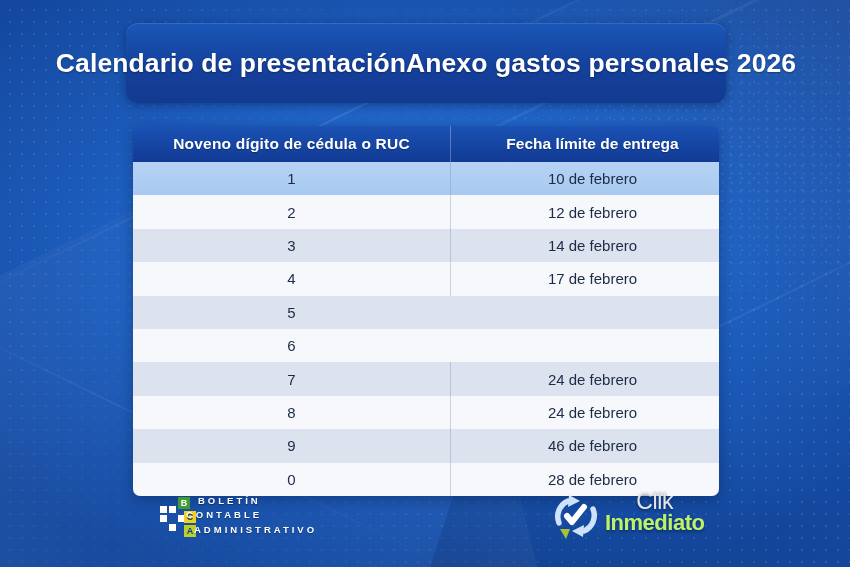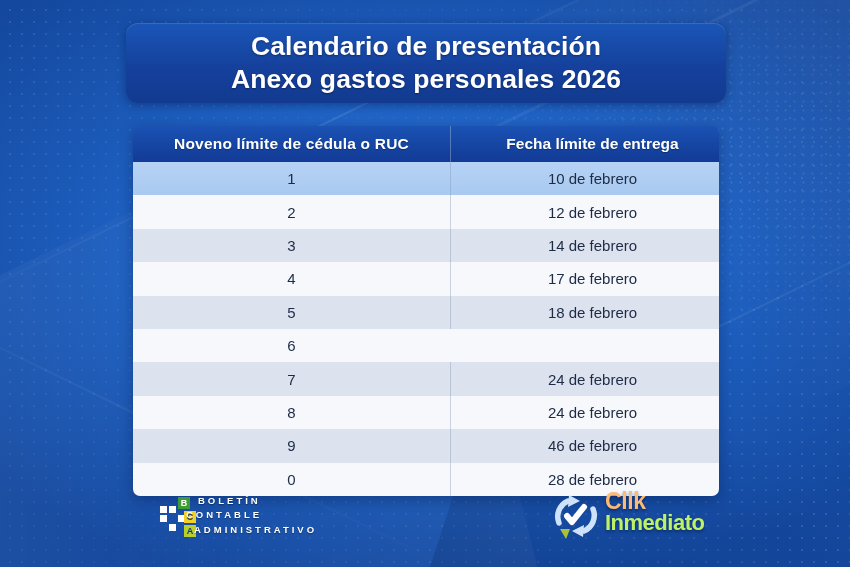--- a/index.html
+++ b/index.html
@@ -45,21 +45,21 @@
   .p2{right:-200px;top:-60px;width:560px;height:460px;background:linear-gradient(250deg,rgba(255,255,255,.085),rgba(255,255,255,0) 72%);transform:rotate(-22deg);}
   .p3{right:-120px;bottom:-180px;width:520px;height:400px;background:linear-gradient(20deg,rgba(8,40,100,.35),rgba(0,0,0,0) 70%);transform:rotate(18deg);}
   .p4{left:40px;bottom:-140px;width:480px;height:360px;background:linear-gradient(330deg,rgba(255,255,255,.06),rgba(255,255,255,0) 70%);transform:rotate(-14deg);}
 
   
   #banner{
     position:absolute;left:126px;top:23px;width:600px;height:80px;
     border-radius:12px;
     background:linear-gradient(180deg,#1a56b8 0%,#15409c 55%,#123a90 100%);
     box-shadow:0 2px 10px rgba(4,24,70,.45), inset 0 1px 0 rgba(255,255,255,.12);
-    display:flex;flex-direction:column;align-items:center;justify-content:center;
+    display:flex;align-items:center;justify-content:center;
     text-align:center;
   }
   #banner .line{
     color:#ffffff;font-size:26.5px;font-weight:bold;letter-spacing:.1px;
     line-height:33px;text-shadow:0 1px 2px rgba(0,0,0,.35);white-space:nowrap;
   }
 
   
   #table{
     position:absolute;left:133px;top:126px;width:586px;
@@ -94,21 +94,21 @@
   #bca .mark{position:absolute;left:0;top:2px;width:44px;height:42px;}
   #bca .words{position:absolute;left:24px;top:0px;}
   #bca .wline{
     color:#ffffff;font-size:9.5px;letter-spacing:3.0px;line-height:14.4px;
     font-weight:bold;white-space:nowrap;text-shadow:0 1px 1px rgba(0,0,0,.35);
   }
   .sq{position:absolute;}
 
   #clik{position:absolute;left:548px;top:488px;width:170px;height:56px;}
   #clik .ctext{position:absolute;left:57px;top:2px;}
-  #clik .cl1{color:#fdba74;font-size:23px;font-weight:bold;line-height:22px;letter-spacing:-.4px;text-shadow:0 2px 3px rgba(3,25,72,.55);}
+  #clik .cl1{color:#e5e5e5;font-size:23px;font-weight:normal;line-height:22px;letter-spacing:-.4px;text-shadow:0 2px 3px rgba(3,25,72,.55);text-align:center;}
   #clik .cl2{color:#bef264;font-size:22px;font-weight:bold;line-height:22px;letter-spacing:-.5px;text-shadow:0 2px 3px rgba(3,25,72,.55);}
 </style>
 </head>
 <body>
 
 <div id="bg">
   <div class="bg-base"></div>
   <div class="poly p1"></div>
   <div class="poly p2"></div>
   <div class="poly p4"></div>
@@ -122,21 +122,21 @@
 </div>
 
 <div id="banner">
   <div class="line">Calendario de presentación</div>
   <div class="line">Anexo gastos personales 2026</div>
 </div>
 
 <div id="table">
   <div id="thead">
     <div class="trow">
-      <div class="cell c1">Noveno límite de cédula o RUC</div>
+      <div class="cell c1">Noveno dígito de cédula o RUC</div>
       <div class="cell c2">Fecha límite de entrega</div>
     </div>
   </div>
   <div id="tbody">
       <div class="trow r-first">
         <div class="cell c1">1</div>
         <div class="cell c2">10 de febrero</div>
       </div>
       <div class="trow r-light">
         <div class="cell c1">2</div>
@@ -145,21 +145,20 @@
       <div class="trow r-dark">
         <div class="cell c1">3</div>
         <div class="cell c2">14 de febrero</div>
       </div>
       <div class="trow r-light">
         <div class="cell c1">4</div>
         <div class="cell c2">17 de febrero</div>
       </div>
       <div class="trow r-dark">
         <div class="cell c1">5</div>
-        <div class="cell c2">18 de febrero</div>
       </div>
       <div class="trow r-light">
         <div class="cell c1">6</div>
       </div>
       <div class="trow r-dark">
         <div class="cell c1">7</div>
         <div class="cell c2">24 de febrero</div>
       </div>
       <div class="trow r-light">
         <div class="cell c1">8</div>

